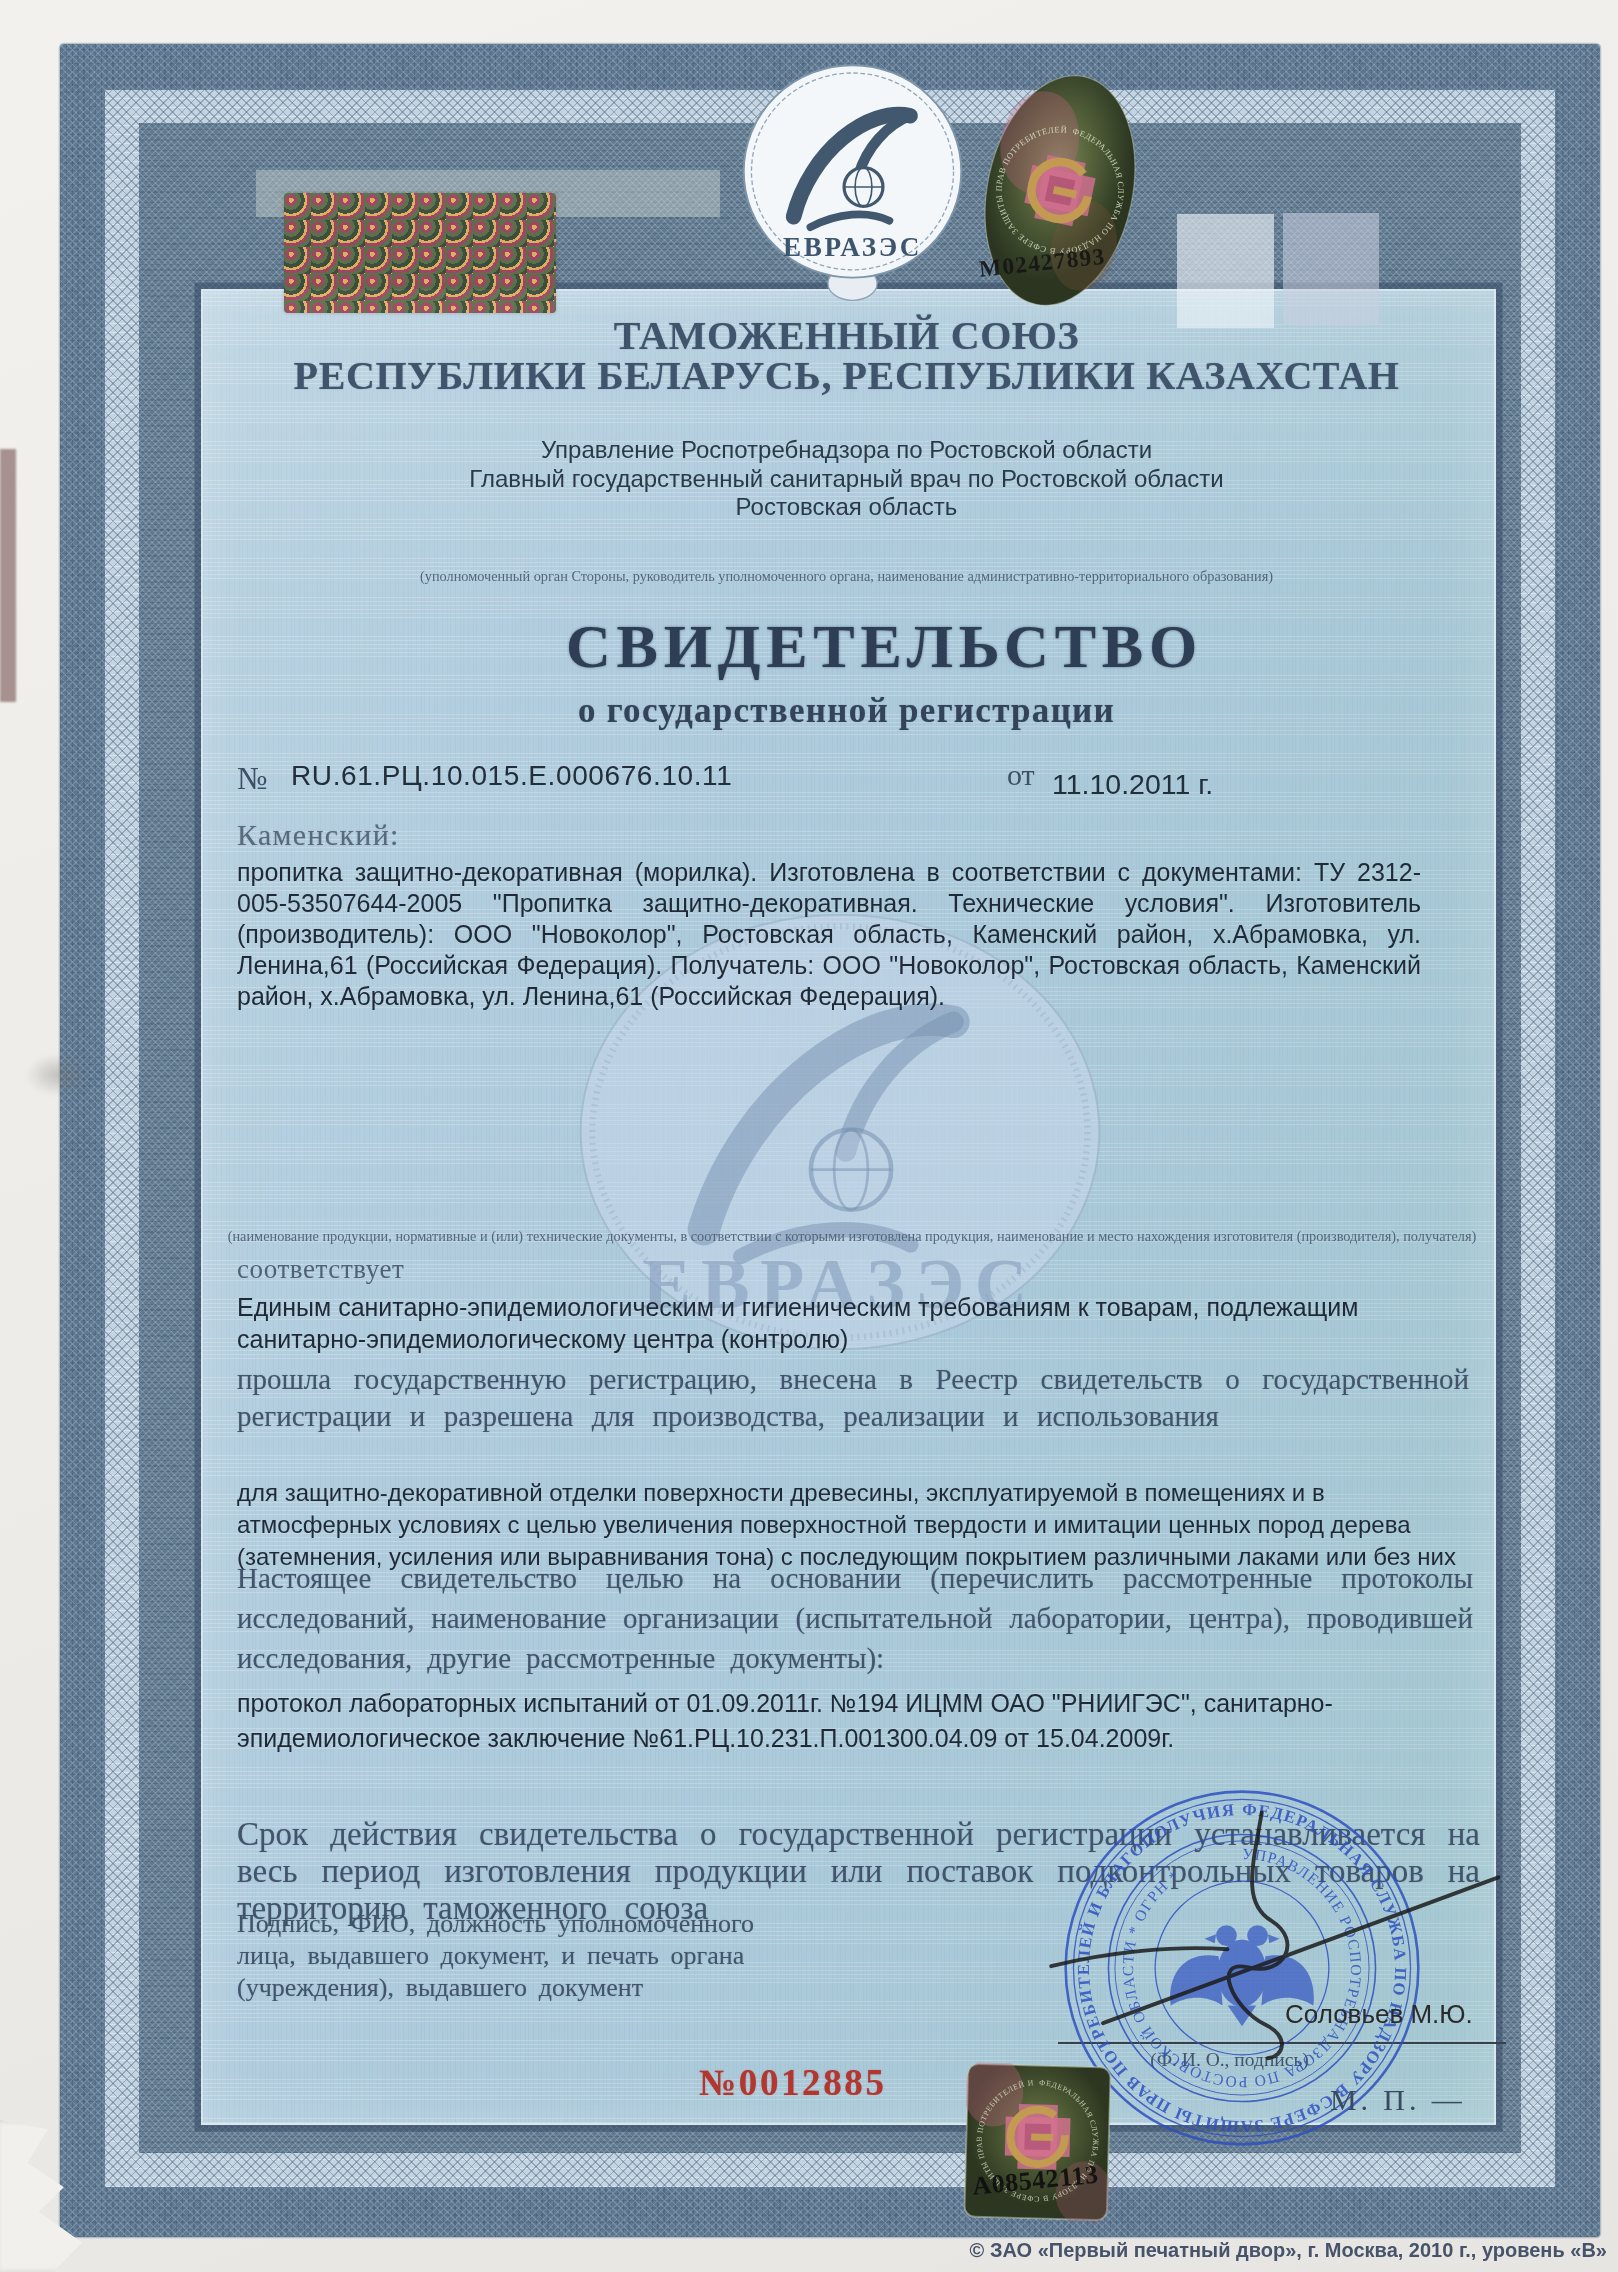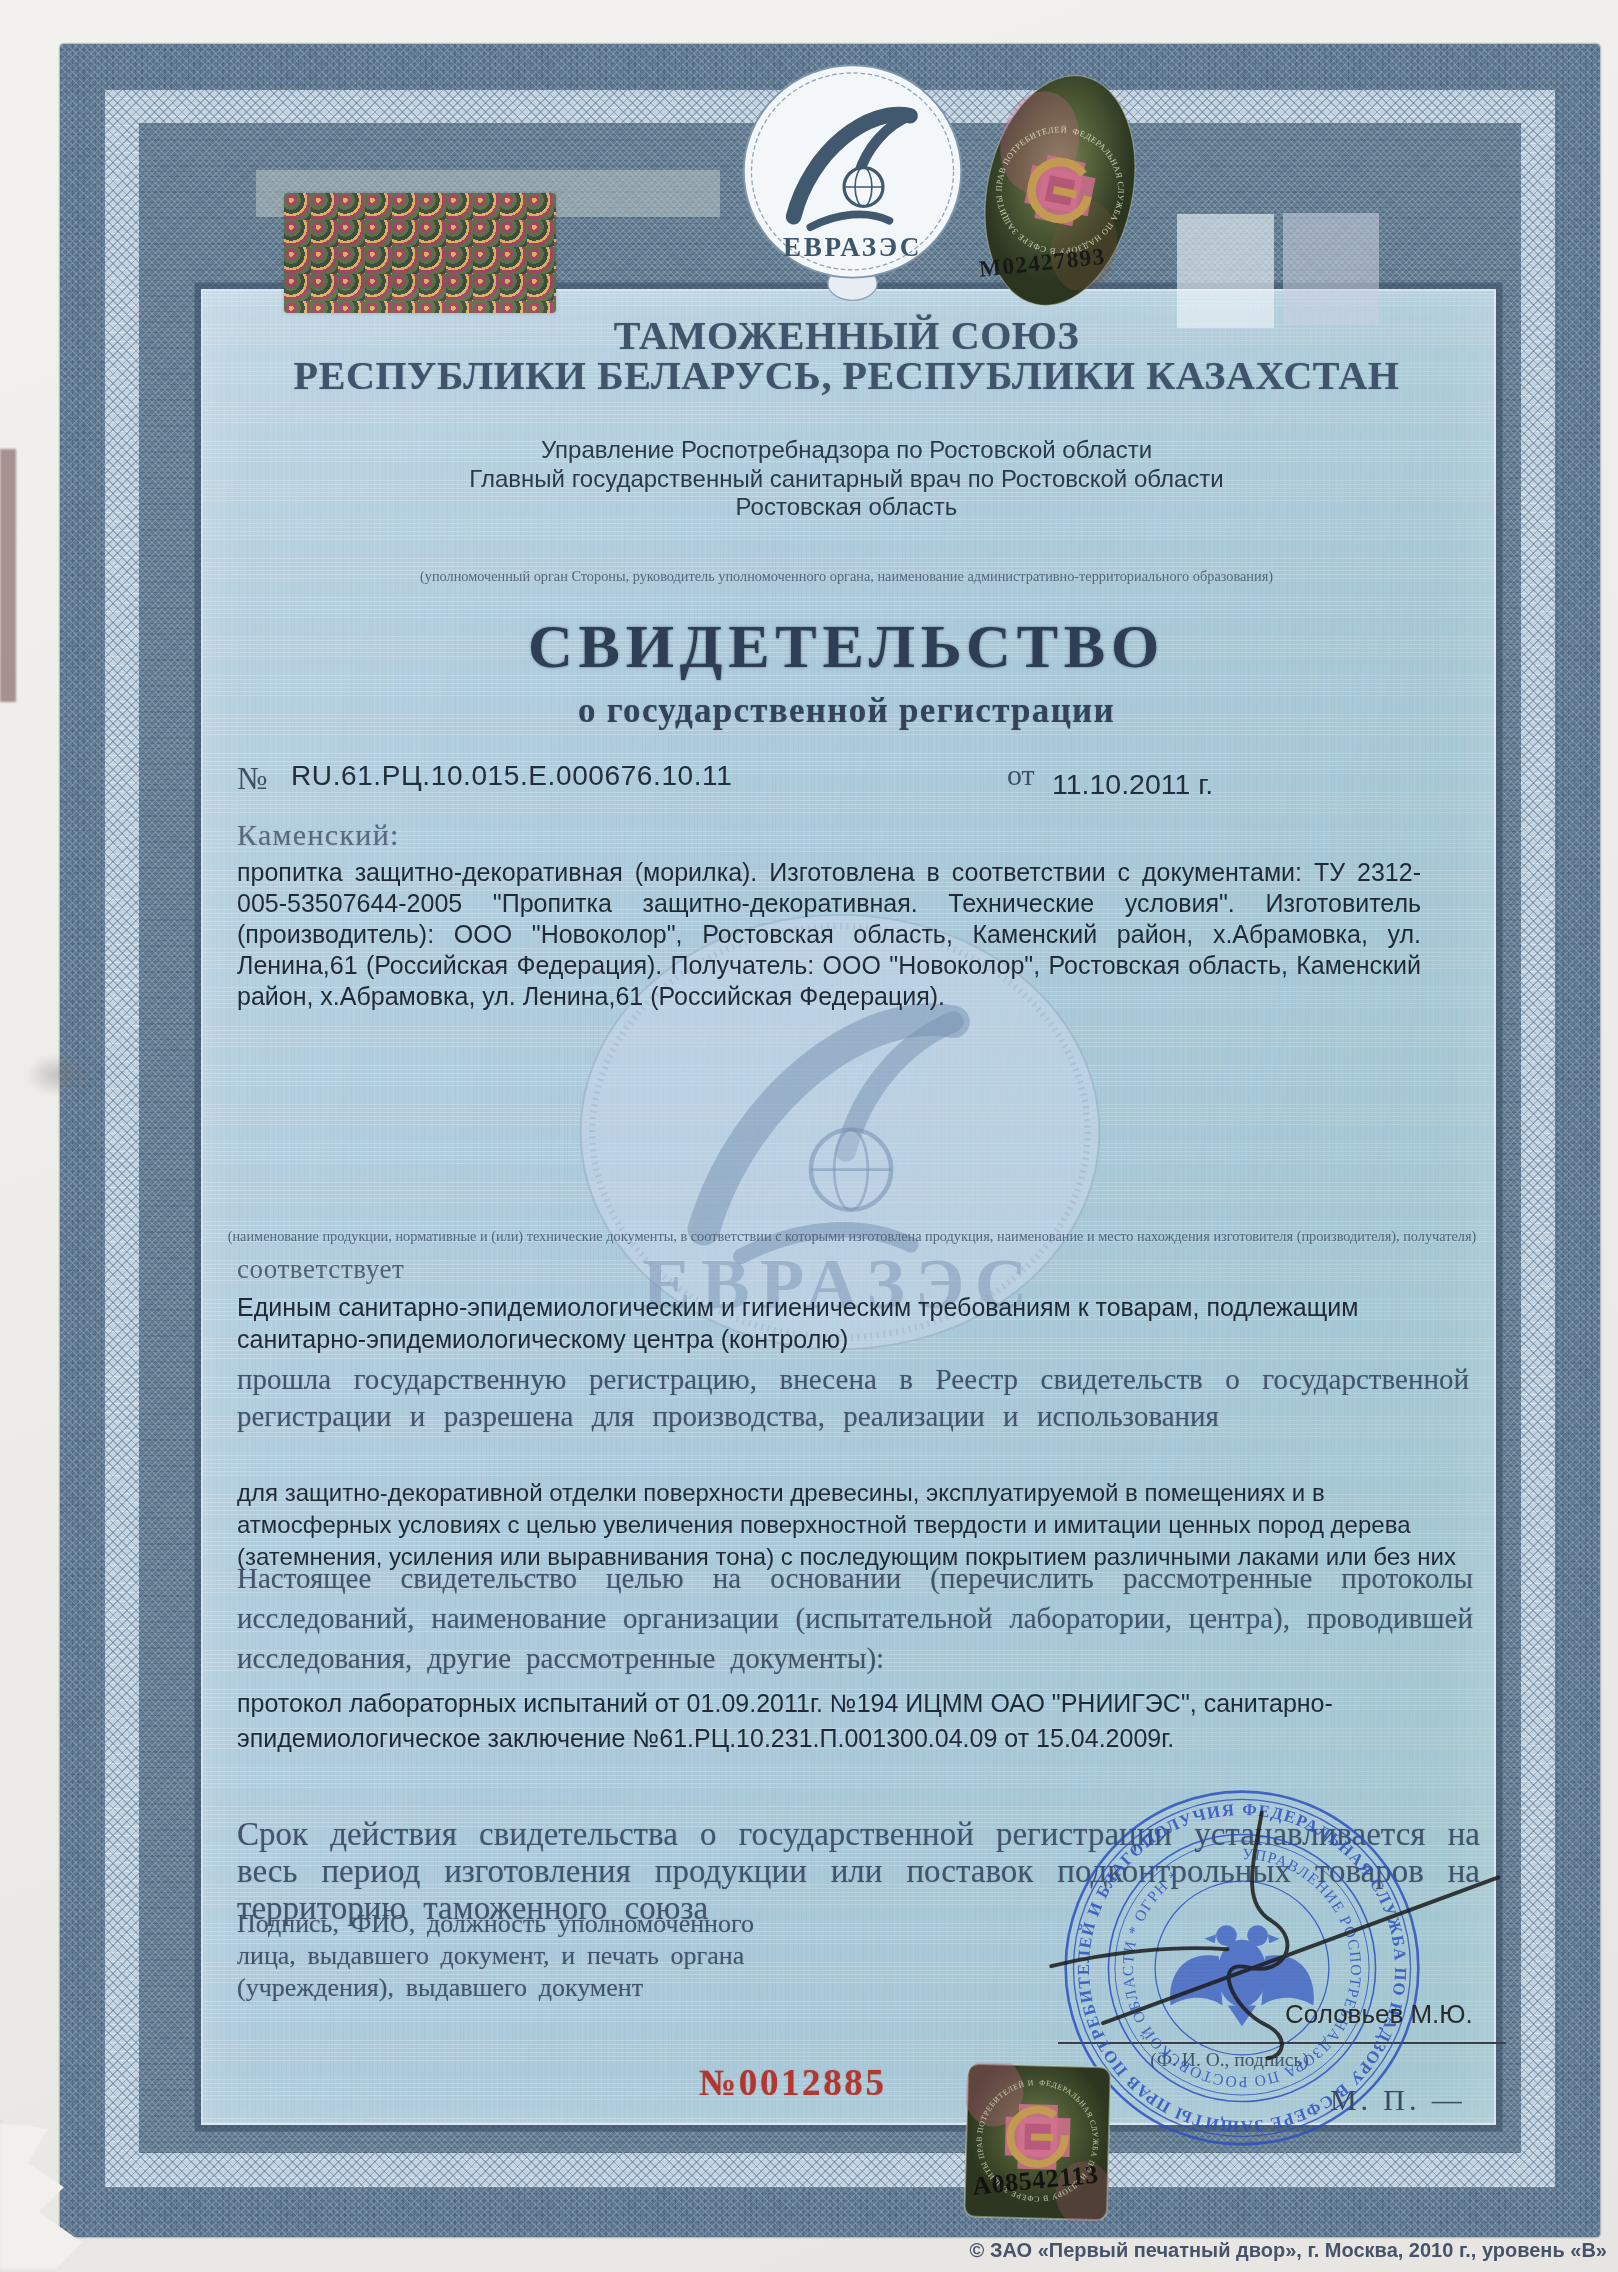--- a/index.html
+++ b/index.html
@@ -56,21 +56,21 @@
   
   .ctr{text-align:center;}
   .union{left:201px;top:316px;width:1291px;z-index:8;color:#40546b;
     font-weight:bold;font-size:40px;line-height:40px;letter-spacing:0.6px;
     text-shadow:0 0 1.3px rgba(64,84,107,.45);}
   .authority{left:201px;top:436px;width:1291px;z-index:8;color:#2b3a49;
     font-family:"Liberation Sans",sans-serif;font-size:24px;line-height:28.5px;}
   .cap{z-index:8;color:#54657a;font-size:14.3px;white-space:nowrap;}
   .cap1{left:201px;top:568px;width:1291px;}
   .title{left:201px;top:611px;width:1291px;z-index:8;color:#2e3e54;font-weight:bold;
-    font-size:62px;letter-spacing:5.8px;text-shadow:0 0 2.6px rgba(46,62,84,.6);}
+    font-size:62px;letter-spacing:5.8px;text-shadow:0 0 2.6px rgba(46,62,84,.6);padding-left:38px;}
   .subtitle{left:201px;top:691px;width:1291px;z-index:8;color:#33445a;font-weight:bold;
     font-size:35px;letter-spacing:1.3px;text-shadow:0 0 1.3px rgba(51,68,90,.4);}
   .no-sign{left:237px;top:760px;z-index:8;color:#3f5064;font-size:32px;}
   .no-value{left:291px;top:760px;z-index:8;color:#232e3b;font-family:"Liberation Sans",sans-serif;font-size:28px;letter-spacing:0.6px;}
   .from-label{left:1007px;top:758px;z-index:8;color:#3f5064;font-size:30px;}
   .from-date{left:1052px;top:768px;z-index:8;color:#232e3b;font-family:"Liberation Sans",sans-serif;font-size:28.5px;}
   .prod-label{left:237px;top:818px;z-index:8;color:#5a6a7e;font-size:30px;letter-spacing:1.3px;text-shadow:0 0 1.3px rgba(90,106,126,.4);}
   .prod-text{left:237px;top:857px;width:1184px;z-index:8;color:#1f2a36;
     font-family:"Liberation Sans",sans-serif;font-size:25px;line-height:31px;text-align:justify;}
   .cap2{left:226px;top:1228px;width:1252px;}

